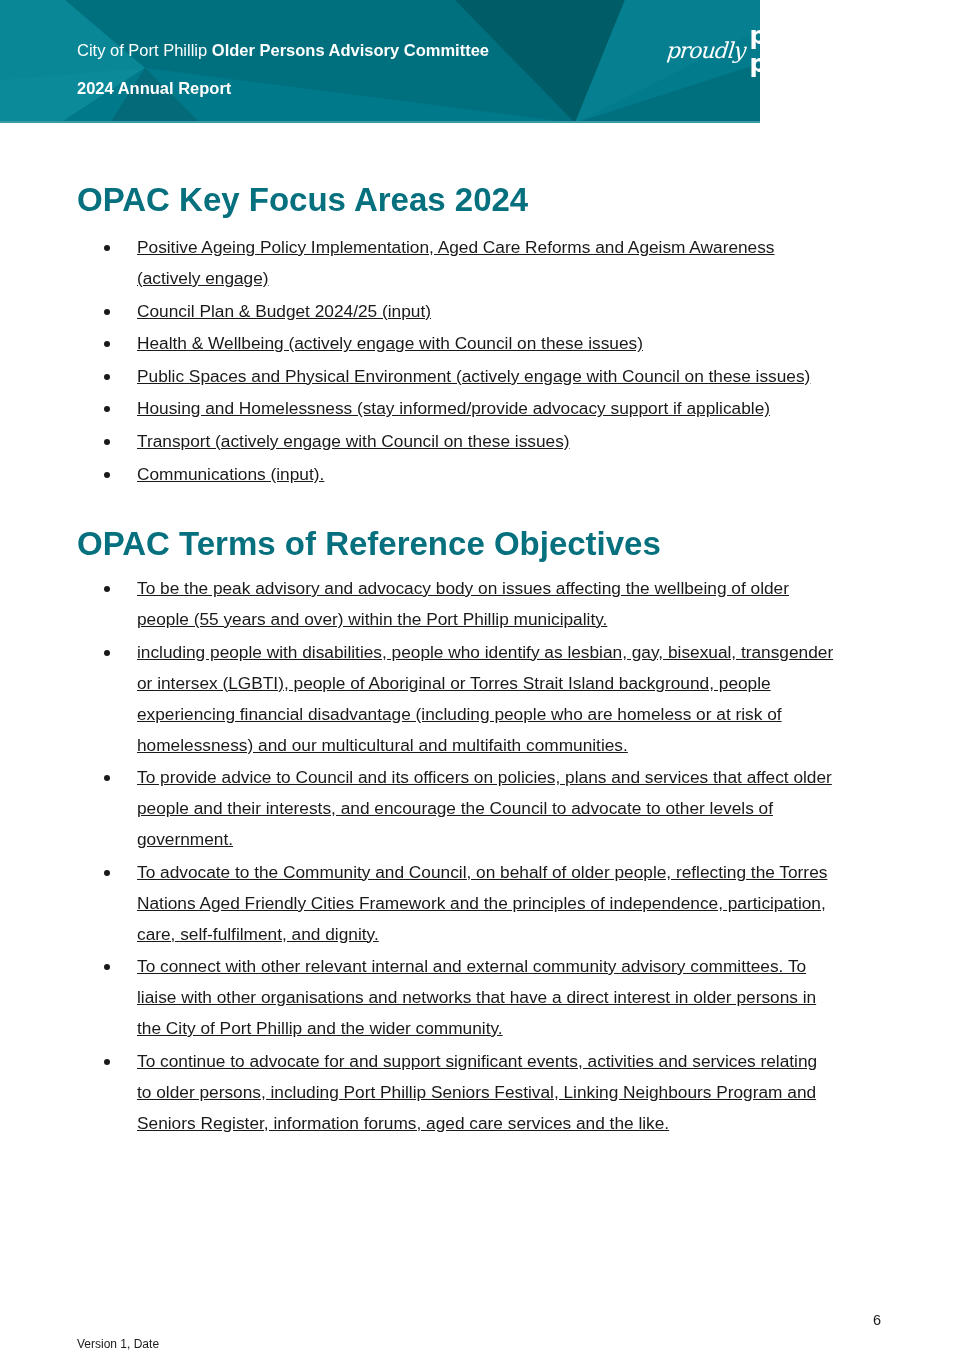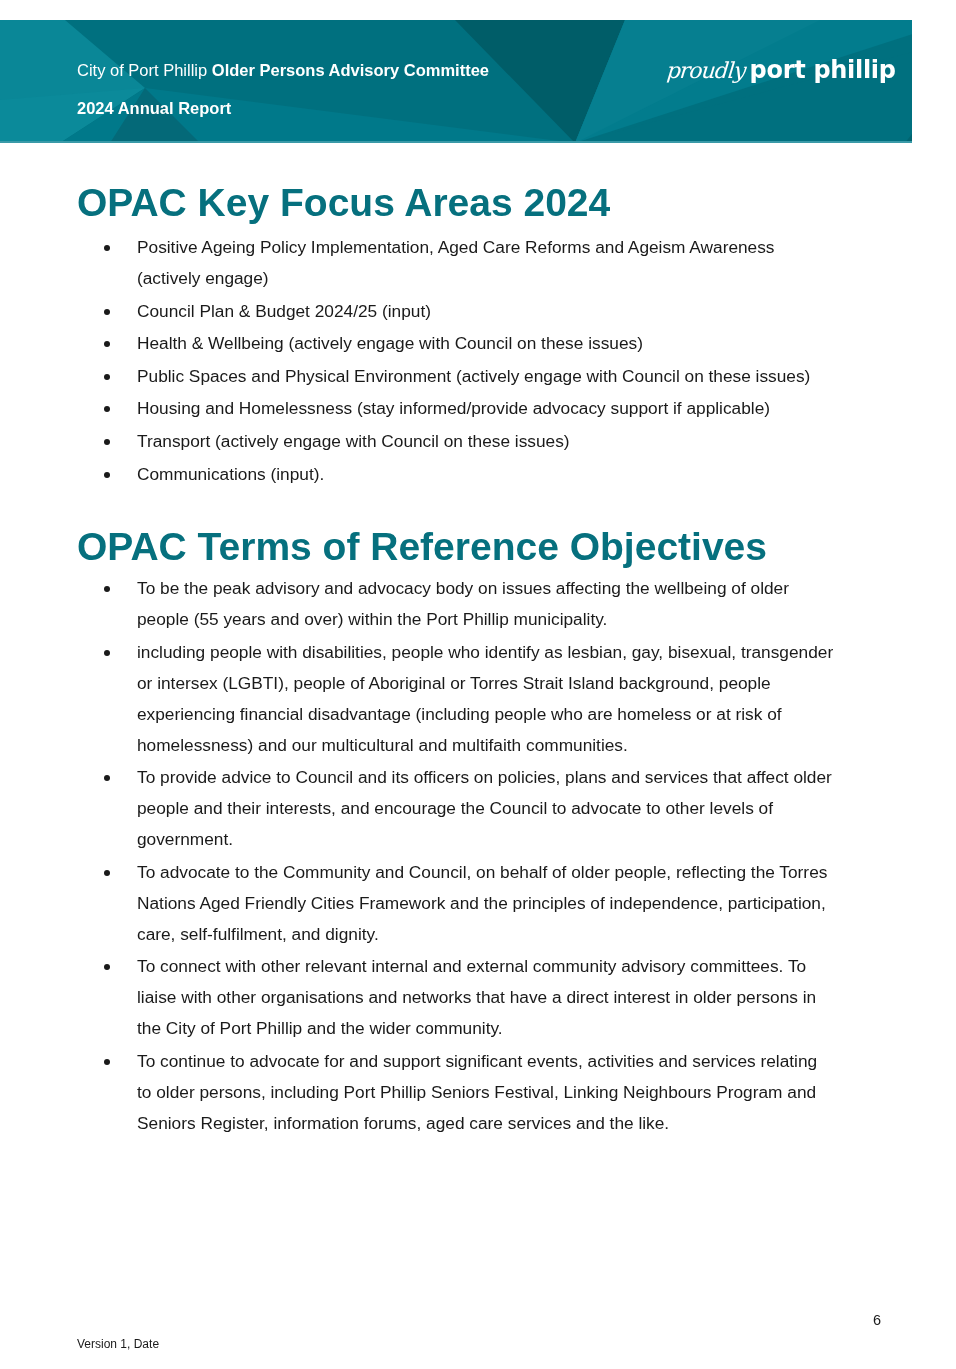--- a/index.html
+++ b/index.html
@@ -11,25 +11,24 @@
       width: 956px;
       height: 1369px;
       position: relative;
       overflow: hidden;
       font-family: "Liberation Sans", sans-serif;
       color: #1a1a1a;
     }
     .header {
       position: absolute;
       left: 0; top: 0;
-      width: 912px;
+      width: 760px;
       height: 123px;
       overflow: hidden;
       background: #00707f;
-      margin-top: 20px;
     }
     .header svg.bg {
       position: absolute;
       left: 0; top: 0;
       width: 956px;
       height: 123px;
     }
     .header-line {
       position: absolute;
       left: 0;
@@ -77,21 +76,21 @@
     .logo .brand {
       font-family: "DejaVu Sans", sans-serif;
       font-weight: bold;
       font-size: 24px;
       letter-spacing: -0.3px;
     }
     .section-heading {
       position: absolute;
       left: 77px;
       margin: 0;
-      font-size: 39px;
+      font-size: 33px;
       font-weight: bold;
       color: #06707e;
       white-space: nowrap;
     }
     ul.bullets {
       position: absolute;
       left: 0;
       margin: 0;
       padding: 0;
       list-style: none;
@@ -109,21 +108,21 @@
       position: absolute;
       left: 104px;
       top: 13px;
       width: 6px;
       height: 6px;
       border-radius: 50%;
       background: #1a1a1a;
     }
     ul.focus li { margin-bottom: 1.6px; }
     ul.objectives li { margin-bottom: 1.5px; }
-    .line { display: block; white-space: nowrap; }
+    .line { display: block; white-space: nowrap; text-decoration: underline; }
     .footer-left {
       position: absolute;
       left: 77px;
       top: 1312px;
       font-size: 12px;
       color: #1a1a1a;
       margin-top: 25px;
     }
     .footer-right {
       position: absolute;

